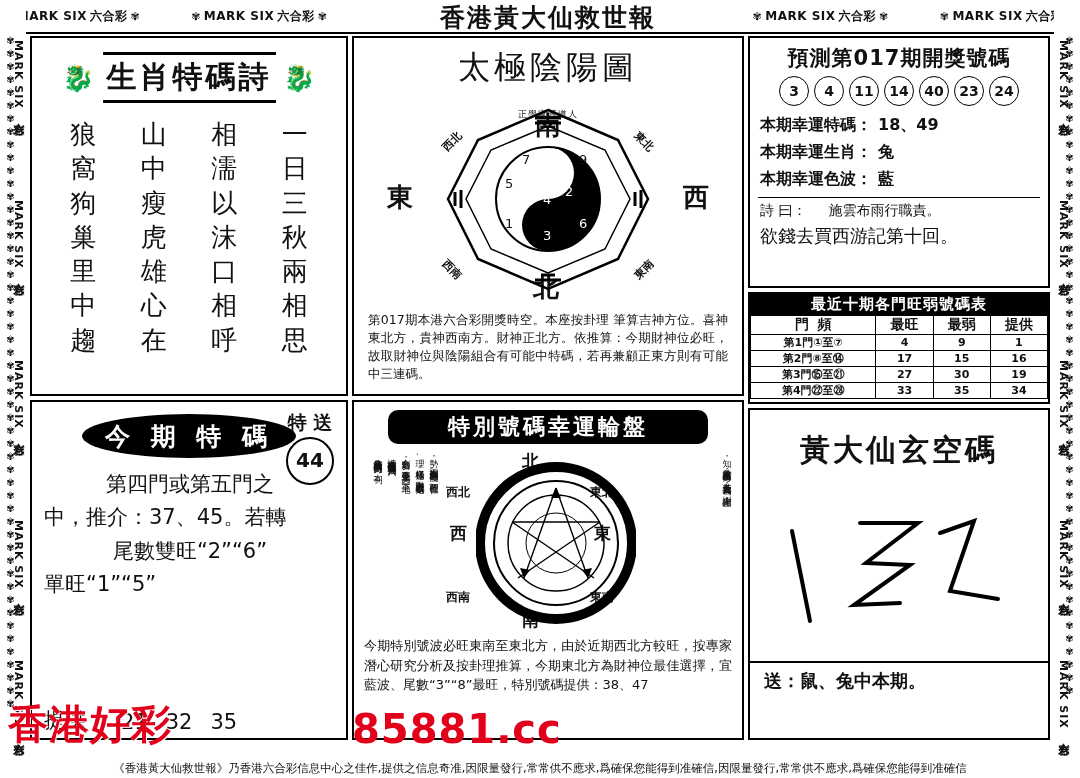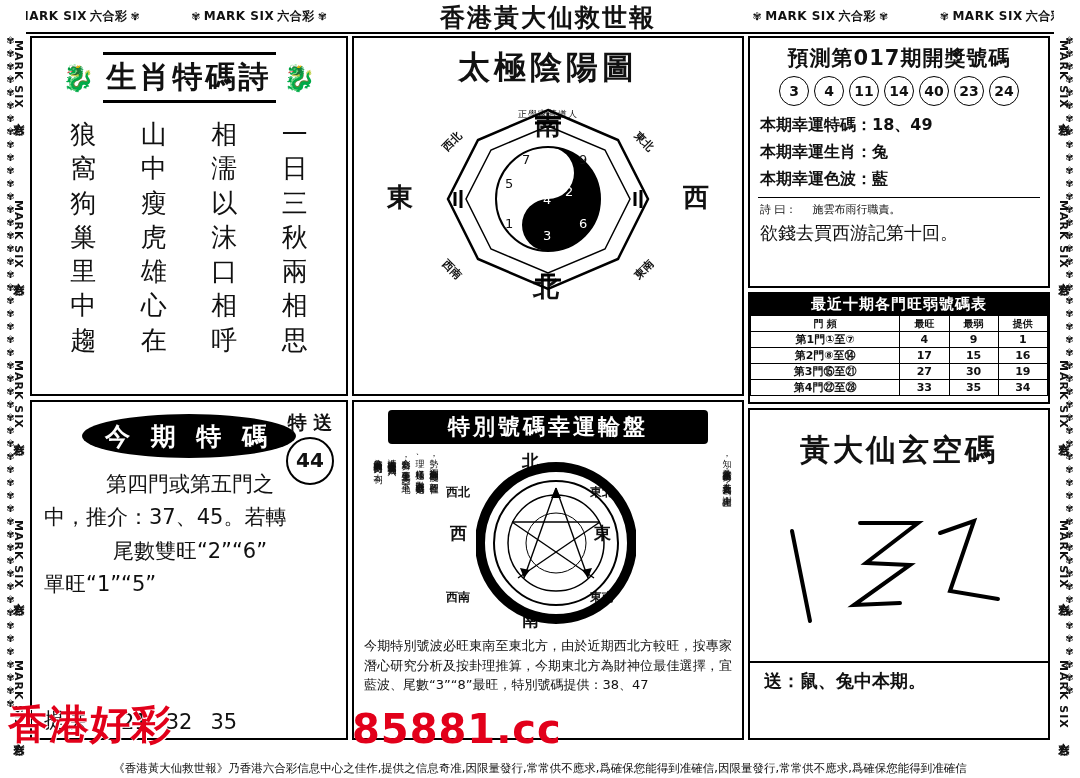--- a/index.html
+++ b/index.html
@@ -40,68 +40,68 @@
   .poem-title{display:flex;align-items:center;justify-content:center;gap:8px;margin-top:14px;}
   .poem-title .txt{font-size:30px;font-weight:bold;letter-spacing:3px;
      border-top:3px solid #000;border-bottom:3px solid #000;padding:2px 4px;}
   .dragon{font-size:26px;}
   .poem-grid{display:flex;justify-content:space-around;margin-top:18px;padding:0 16px;}
   .poem-col{display:flex;flex-direction:column;gap:7px;align-items:center;}
   .poem-col span{font-size:26px;line-height:1.05;font-weight:500;}
 
   
   #panelB{left:352px;top:36px;width:392px;height:360px;}
-  .b-title{text-align:center;font-size:32px;font-weight:bold;letter-spacing:4px;margin-top:8px;}
+  .b-title{text-align:center;font-size:32px;font-weight:normal;letter-spacing:4px;margin-top:8px;}
   .bagua-wrap{position:relative;width:330px;height:215px;margin:2px auto 0;}
   .dir{position:absolute;font-size:26px;font-weight:bold;}
   .dir.n{left:152px;top:16px;}
   .dir.s{left:150px;bottom:2px;}
   .dir.e{left:4px;top:88px;}
   .dir.w{right:4px;top:88px;}
   .dir-sm{position:absolute;font-size:11px;font-weight:bold;}
   .b-note{font-size:12.5px;line-height:1.45;padding:4px 14px 0;text-align:justify;}
   .tiny-top{position:absolute;left:50%;transform:translateX(-50%);top:16px;font-size:9px;letter-spacing:1px;}
 
   
   #panelC{left:748px;top:36px;width:302px;height:252px;}
   .c-title{text-align:center;font-size:21px;font-weight:bold;padding:6px 0 2px;letter-spacing:1px;}
   .balls{display:flex;justify-content:center;gap:5px;padding:2px 0 6px;}
   .ball{width:28px;height:28px;border:1.5px solid #000;border-radius:50%;
      display:flex;align-items:center;justify-content:center;font-size:14px;font-weight:bold;}
-  .c-line{display:flex;align-items:center;font-size:16px;padding:3px 10px;}
+  .c-line{display:flex;align-items:center;font-size:16px;padding:3px 10px;gap:6px;}
   .c-line .lab{font-weight:bold;white-space:nowrap;}
   .c-line .val{font-weight:bold;}
   .c-sep{border-top:1.5px solid #000;margin:4px 8px 2px;}
-  .c-poem{font-size:11px;padding:2px 10px;display:flex;gap:16px;}
+  .c-poem{font-size:14px;padding:2px 10px;display:flex;gap:22px;}
   .c-foot{font-size:18px;padding:2px 10px 0;}
 
   
   #panelD{left:748px;top:292px;width:302px;height:112px;}
   .d-banner{background:#000;color:#fff;text-align:center;font-size:15px;font-weight:bold;letter-spacing:1px;padding:1px 0;}
   table.d{width:100%;border-collapse:collapse;font-size:11px;}
   table.d th,table.d td{border:1px solid #000;text-align:center;padding:0px 0;height:15px;font-weight:bold;}
-  table.d th{font-size:10px;}
+  table.d th{font-size:14px;font-family:Liberation Mono, monospace;}
 
   
   #panelE{left:30px;top:400px;width:318px;height:340px;}
   .oval{width:214px;height:44px;margin:12px auto 0;background:#000;color:#fff;border-radius:50%;
      display:flex;align-items:center;justify-content:center;font-size:25px;font-weight:bold;letter-spacing:6px;}
   .e-body{padding:8px 10px 0 12px;font-size:21px;line-height:1.45;position:relative;}
   .e-body p{margin:3px 0;}
   .e-center{text-align:center;}
   .e-side{position:absolute;right:4px;top:-46px;width:64px;text-align:center;}
   .e-side .cn{font-size:19px;font-weight:bold;line-height:1.1;}
   .e-circle{width:44px;height:44px;border:2px solid #000;border-radius:50%;margin:4px auto 0;
      display:flex;align-items:center;justify-content:center;font-size:20px;font-weight:bold;}
   .e-foot{position:absolute;left:12px;bottom:4px;font-size:21px;display:flex;gap:14px;align-items:flex-end;}
 
   
   #panelF{left:352px;top:400px;width:392px;height:340px;}
   .f-banner{margin:8px auto 0;width:320px;background:#000;color:#fff;text-align:center;
-     font-size:22px;font-weight:bold;letter-spacing:3px;padding:2px 0;border-radius:4px;}
+     font-size:22px;font-weight:bold;letter-spacing:3px;padding:2px 0;border-radius:10px;}
   .wheel-area{position:relative;width:392px;height:190px;}
   .vtext{position:absolute;writing-mode:vertical-rl;font-size:9px;line-height:11px;letter-spacing:.5px;}
   .f-note{font-size:13px;line-height:1.5;padding:2px 10px 0;text-align:justify;}
 
   
   #panelG{left:748px;top:408px;width:302px;height:332px;}
   .g-title{text-align:center;font-size:30px;font-weight:bold;letter-spacing:3px;margin-top:20px;}
   .g-scribble{height:190px;position:relative;}
   .g-foot{border-top:2px solid #000;font-size:18px;font-weight:bold;padding:6px 0 0 14px;}
 
@@ -258,20 +258,21 @@
 
       <div style="position:absolute;left:139px;top:60px;font-size:13px;">7</div>
       <div style="position:absolute;left:122px;top:84px;font-size:13px;">5</div>
       <div style="position:absolute;left:122px;top:124px;font-size:13px;">1</div>
       <div style="position:absolute;left:160px;top:136px;font-size:13px;color:#fff;">3</div>
       <div style="position:absolute;left:196px;top:60px;font-size:13px;">9</div>
       <div style="position:absolute;left:182px;top:92px;font-size:13px;color:#fff;">2</div>
       <div style="position:absolute;left:196px;top:124px;font-size:13px;color:#fff;">6</div>
       <div style="position:absolute;left:160px;top:100px;font-size:13px;color:#fff;">4</div>
     </div>
+    <div class="b-note">第017期本港六合彩開獎時空。本座按卦理 筆算吉神方位。喜神東北方，貴神西南方。財神正北方。依推算：今期財神位必旺，故取財神位與陰陽組合有可能中特碼，若再兼顧正東方則有可能中三連碼。</div>
   </div>
 
   <div class="panel" id="panelC">
     <div class="c-title">預測第017期開獎號碼</div>
     <div class="balls" id="ballRow">
         <div class="ball">3</div>
         <div class="ball">4</div>
         <div class="ball">11</div>
         <div class="ball">14</div>
         <div class="ball">40</div>

